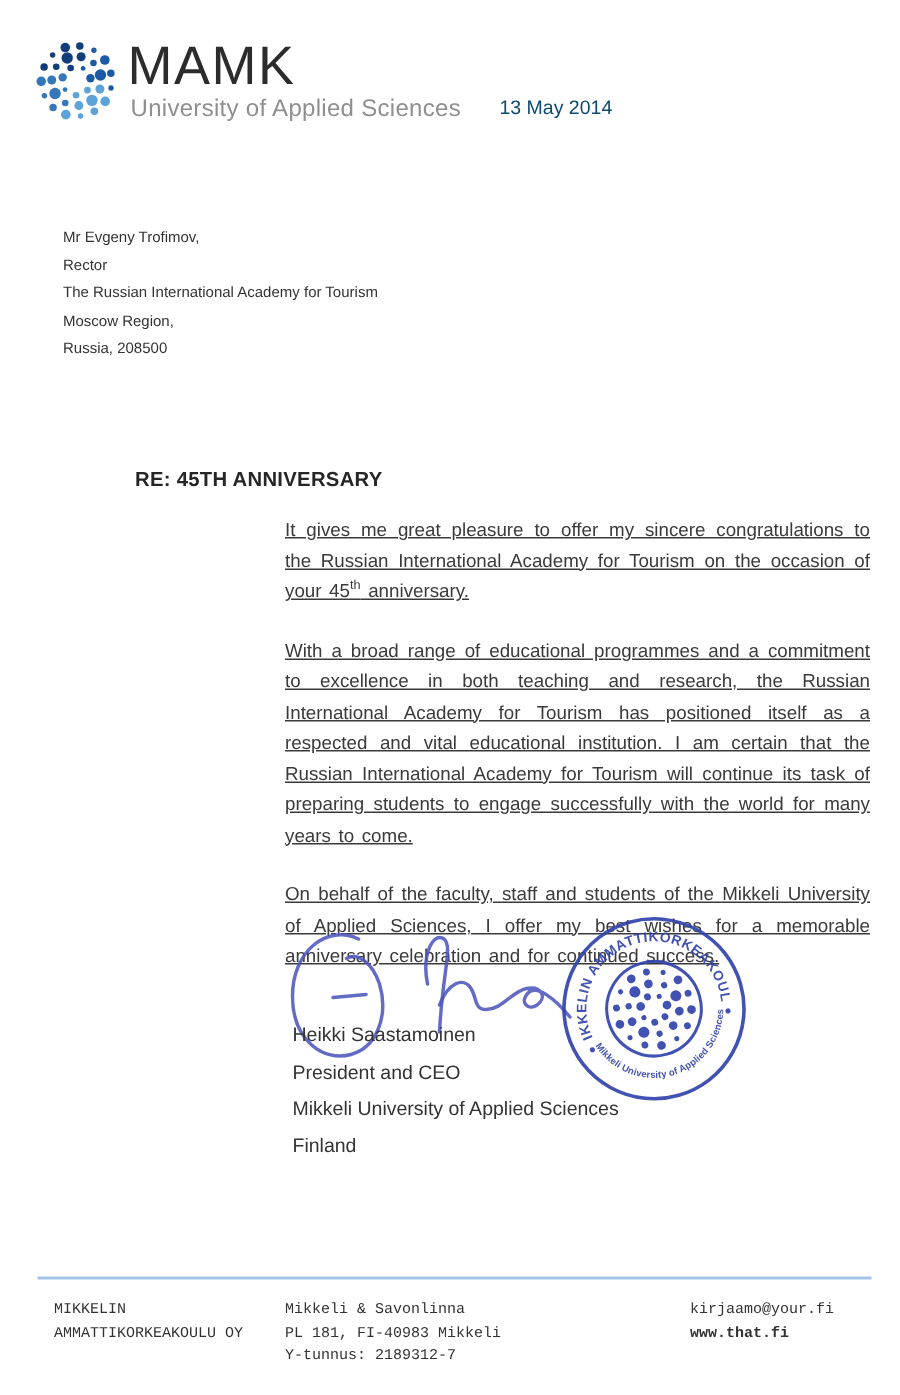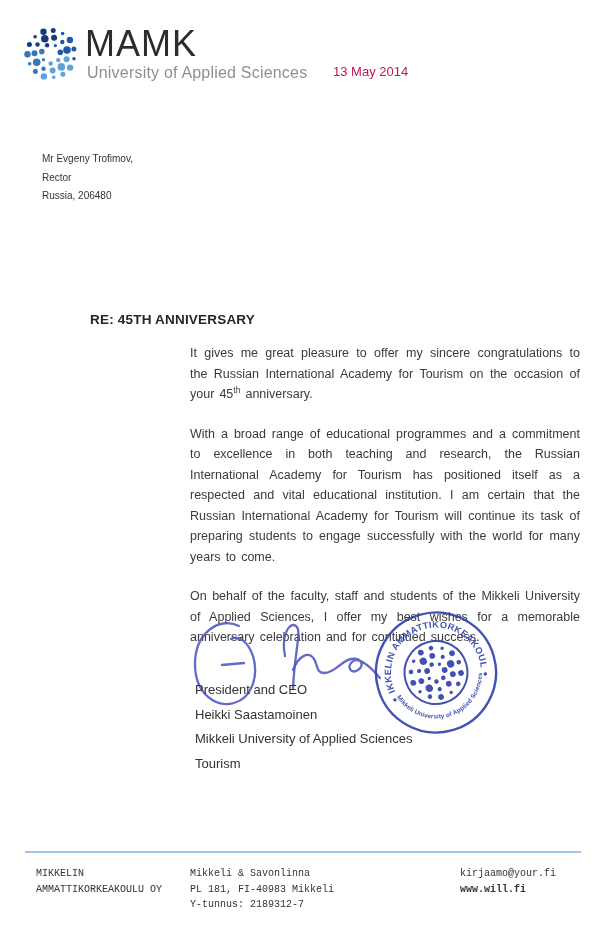--- a/index.html
+++ b/index.html
@@ -6,28 +6,28 @@
   .page{
     position:relative;width:600px;height:930px;margin:0 auto;
     background:var(--paper,#fff);
     font-family:"Liberation Sans","DejaVu Sans",sans-serif;
     color:#383838;overflow:hidden;
   }
   
   .logo-globe{position:absolute;left:22px;top:25px;width:58px;height:58px;}
   .brand{position:absolute;left:85px;top:26px;font-size:36px;line-height:1;color:#2c2c2c;letter-spacing:1px;font-weight:400;}
   .tagline{position:absolute;left:87px;top:64px;font-size:16px;color:#8f8f8f;letter-spacing:.2px;}
-  .date{position:absolute;left:333px;top:64px;font-size:13px;color:#be185d;}
+  .date{position:absolute;left:333px;top:64px;font-size:13px;color:#0c4a6e;}
   
   .recipient{position:absolute;left:42px;top:150px;font-size:10px;line-height:18.5px;color:#333;}
   
   .subject{position:absolute;left:42px;top:312px;font-size:13.5px;font-weight:bold;color:#262626;letter-spacing:.2px;padding-left:48px;}
   
   .body-col{position:absolute;left:190px;top:343px;width:390px;}
-  .body-col p{margin:0 0 19px 0;font-size:12.5px;line-height:20.5px;text-align:justify;word-spacing:1.6px;color:#3a3a3a;}
+  .body-col p{margin:0 0 19px 0;font-size:12.5px;line-height:20.5px;text-align:justify;word-spacing:1.6px;color:#3a3a3a;text-decoration:underline;}
   .body-col sup{font-size:8.5px;vertical-align:super;line-height:0;}
   
   .sig-svg{position:absolute;left:182px;top:612px;width:200px;height:95px;}
   .sig-svg path{fill:none;stroke:var(--ink,#4d57bd);stroke-width:2.3;stroke-linecap:round;stroke-linejoin:round;opacity:.88;}
   .stamp-svg{position:absolute;left:371px;top:607px;width:130px;height:131px;opacity:.92;}
   .stamp-svg .ring{fill:none;stroke:var(--stamp,#3244ac);}
   .stamp-svg text{fill:var(--stamp,#3244ac);font-weight:bold;font-family:"Liberation Sans",sans-serif;}
   .stamp-svg .sep{fill:var(--stamp,#3244ac);}
   #stamp-globe circle{fill:var(--stamp,#3244ac);}
   .signer{position:absolute;left:195px;top:678px;font-size:13px;line-height:24.5px;color:#333;}
@@ -79,21 +79,23 @@
       <circle cx="38.3" cy="27.2" r="2.8" fill="#1d5aa5"></circle>
       <circle cx="36.3" cy="35.1" r="2.2" fill="#5ba3d9"></circle>
     </svg>
   <div class="brand">MAMK</div>
   <div class="tagline">University of Applied Sciences</div>
   <div class="date">13 May 2014</div>
 
   <div class="recipient">
     <div>Mr Evgeny Trofimov,</div>
     <div>Rector</div>
-    <div>Russia, 206480</div>
+    <div>The Russian International Academy for Tourism</div>
+    <div>Moscow Region,</div>
+    <div>Russia, 208500</div>
   </div>
 
   <div class="subject">RE: 45TH ANNIVERSARY</div>
 
   <div class="body-col">
     <p><span>It gives me great pleasure to offer my sincere congratulations to the Russian International Academy for Tourism on the occasion of your 45</span><sup>th</sup><span> anniversary.</span></p>
     <p>With a broad range of educational programmes and a commitment to excellence in both teaching and research, the Russian International Academy for Tourism has positioned itself as a respected and vital educational institution. I am certain that the Russian International Academy for Tourism will continue its task of preparing students to engage successfully with the world for many years to come.</p>
     <p>On behalf of the faculty, staff and students of the Mikkeli University of Applied Sciences, I offer my best wishes for a memorable anniversary celebration and for continued success.</p>
   </div>
 
@@ -150,34 +152,34 @@
           <circle cx="-8.1" cy="-3.9" r="2.9"></circle>
           <circle cx="-2.0" cy="-8.8" r="2.3"></circle>
           <circle cx="5.6" cy="-7.0" r="1.7"></circle>
           <circle cx="9.0" cy="0.0" r="2.9"></circle>
           <circle cx="5.6" cy="7.1" r="2.3"></circle>
         </g>
     </g>
   </svg>
 
   <div class="signer">
+    <div>Heikki Saastamoinen</div>
     <div>President and CEO</div>
-    <div>Heikki Saastamoinen</div>
     <div>Mikkeli University of Applied Sciences</div>
-    <div>Tourism</div>
+    <div>Finland</div>
   </div>
 
   <div class="rule"></div>
   <div class="fcol f1">
     <div>MIKKELIN</div>
     <div>AMMATTIKORKEAKOULU OY</div>
   </div>
   <div class="fcol f2">
     <div>Mikkeli &amp; Savonlinna</div>
     <div>PL 181, FI-40983 Mikkeli</div>
     <div>Y-tunnus: 2189312-7</div>
   </div>
   <div class="fcol f3">
     <div>kirjaamo@your.fi</div>
-    <div class="site">www.will.fi</div>
+    <div class="site">www.that.fi</div>
   </div>
 
 </div>
 
 </body></html>

